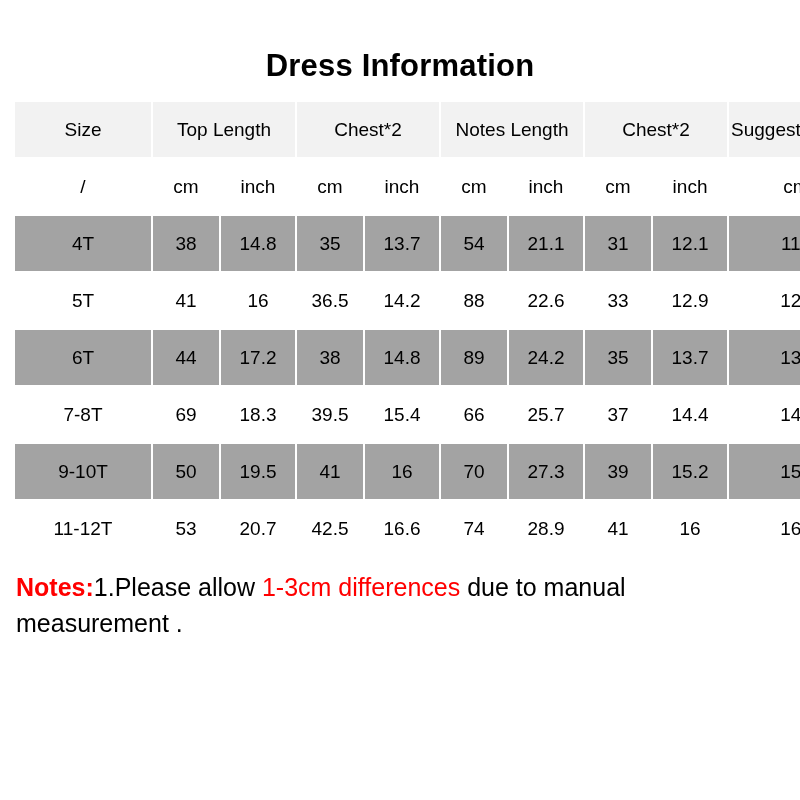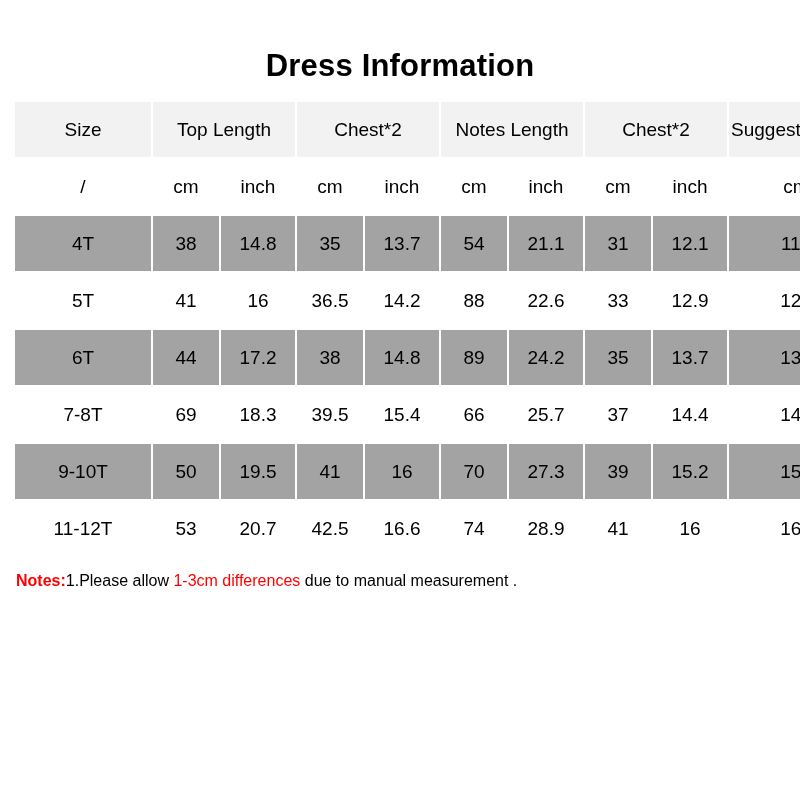--- a/index.html
+++ b/index.html
@@ -79,21 +79,21 @@
   col.c-size   { width: 136px; }
   col.c-num    { width: 66px;  }
   col.c-num-w  { width: 74px;  }
   col.c-last   { width: 134px; }
 
   
   .notes {
     margin: 0;
     padding: 11px 0 0 16px;
     width: 760px;
-    font-size: 16px;
+    font-size: 25px;
     line-height: 1.45;
     color: #000000;
   }
   .notes p {
     margin: 0;
     padding: 0;
   }
   .red {
     color: #FF0000;
   }

